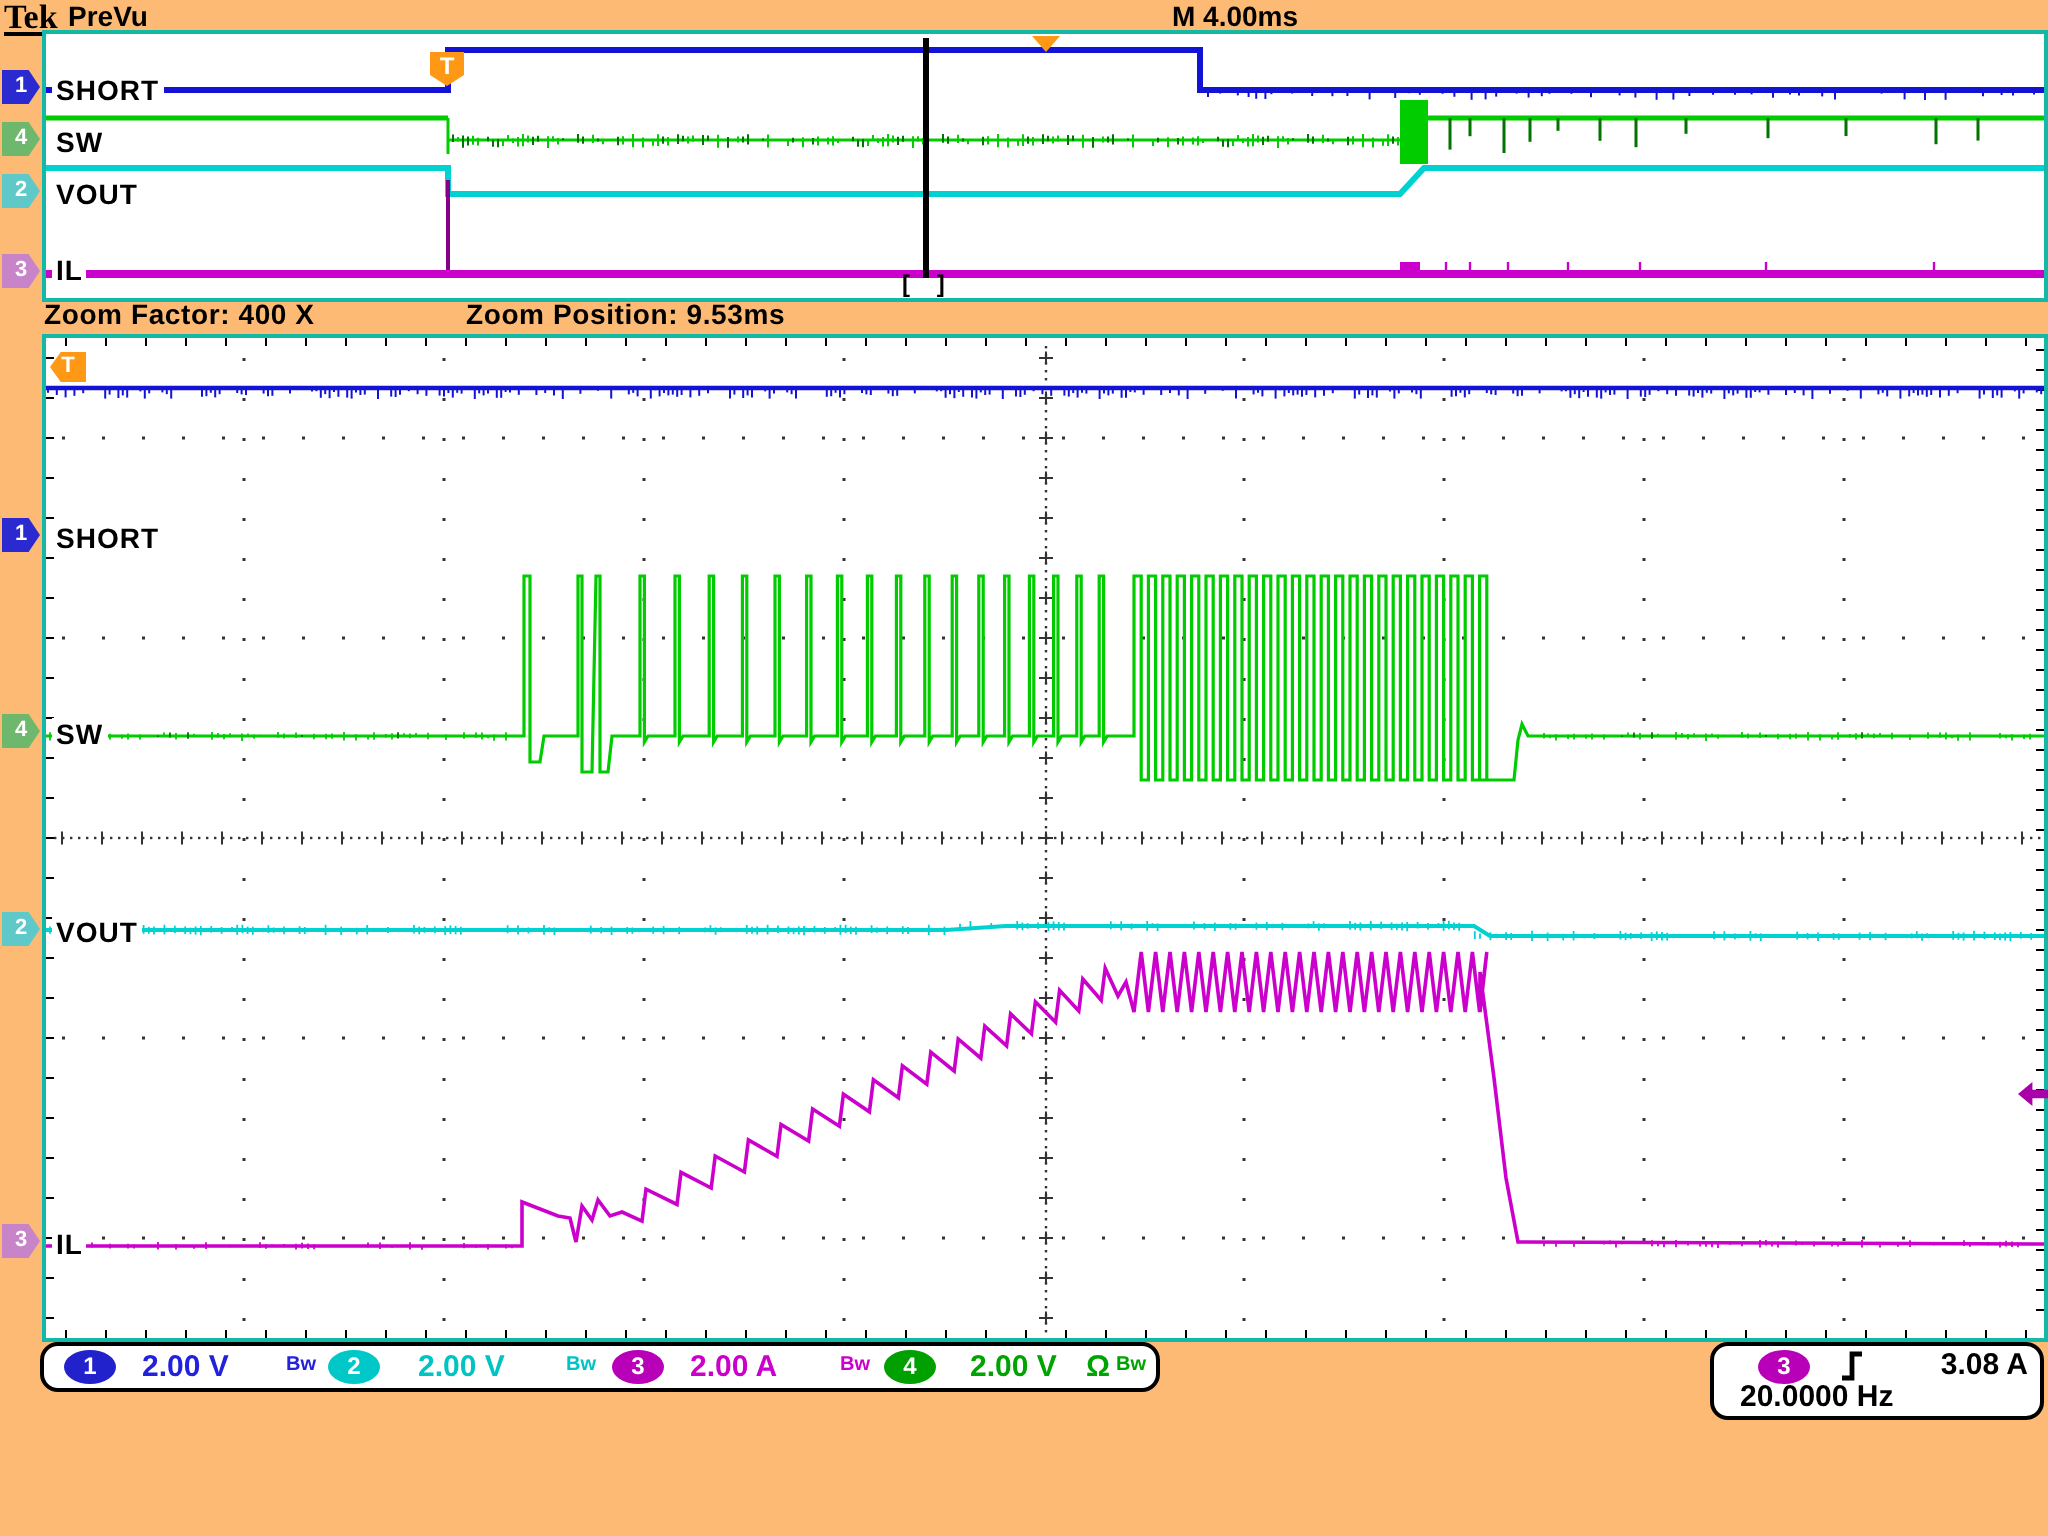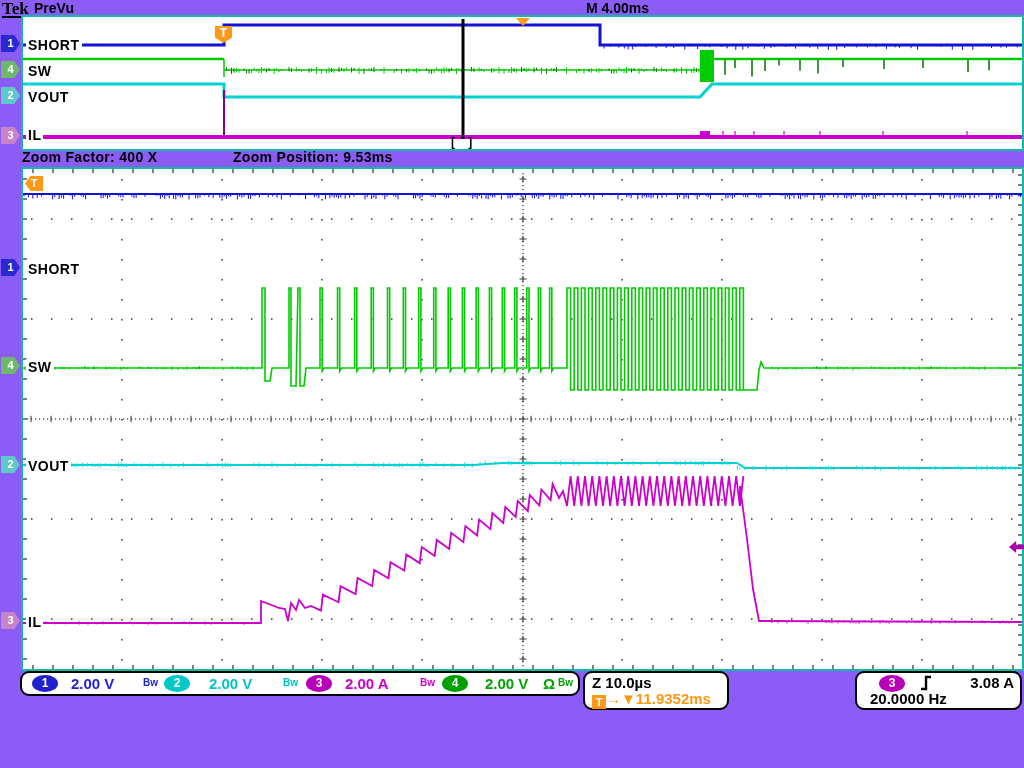--- a/index.html
+++ b/index.html
@@ -1,16 +1,16 @@
 <!DOCTYPE html>
 <html><head>
 <meta charset="utf-8">
 <style>
   html,body{margin:0;padding:0;background:#fff;}
-  .scope{position:relative;width:1024px;height:768px;background:#8b5cf6;overflow:hidden;
+  .scope{position:relative;width:1024px;height:768px;background:#fdba74;overflow:hidden;
          font-family:"Liberation Sans",sans-serif;font-weight:bold;color:#000;}
   .gratbox{position:absolute;border:2px solid #14b8a6;background:#fff;}
   .gratbox svg{position:absolute;left:0;top:0;}
   .wavlbl{position:absolute;font-size:14px;line-height:16px;background:#fff;padding:0 2px;letter-spacing:.5px;}
   .pent{position:absolute;left:1px;width:19px;height:17px;color:#fff;font-size:11px;line-height:17px;text-align:center;
         clip-path:polygon(0 0,70% 0,100% 50%,70% 100%,0 100%);}
   .p1{background:#2a2ad0;} .p2{background:#5fc9c9;} .p3{background:#c884c8;} .p4{background:#6db86d;}
   .t1{color:#2222dd;} .t2{color:#00c4c4;} .t3{color:#cc00cc;} .t4{color:#00a400;}
   .ebadge{position:absolute;width:26px;height:17px;border-radius:50%;color:#fff;font-size:12px;line-height:17px;text-align:center;}
   .e1{background:#2222cc;} .e2{background:#00c8c8;} .e3{background:#b800b8;} .e4{background:#00a000;}
@@ -1952,24 +1952,20 @@
     <span class="sline bw t2" style="left:261px;top:4px;">Bw</span>
     <span class="ebadge e3" style="left:284px;top:2px;">3</span>
     <span class="sline t3" style="left:323px;top:2px;">2.00 A</span>
     <span class="sline bw t3" style="left:398px;top:4px;">Bw</span>
     <span class="ebadge e4" style="left:420px;top:2px;">4</span>
     <span class="sline t4" style="left:463px;top:2px;">2.00 V</span>
     <span class="sline t4" style="left:521px;top:2px;">Ω</span>
     <span class="sline bw t4" style="left:536px;top:4px;">Bw</span>
   </div>
 
-  <div class="statbox" style="left:583px;top:671px;width:142px;height:35px;">
-    <span class="sline" style="left:7px;top:1px;">Z 10.0µs</span>
-    <span class="sline orangetxt" style="left:7px;top:17px;"><span class="tsq">T</span><span>→▼</span><span>11.9352ms</span></span>
-  </div>
 
 
   <div class="statbox" style="left:855px;top:671px;width:163px;height:35px;">
     <span class="ebadge e3" style="left:22px;top:2px;">3</span>
     <svg style="position:absolute;left:62px;top:2px;" width="14" height="16" viewBox="0 0 14 16">
       <path d="M2 14 H7 V2 H12" fill="none" stroke="#000" stroke-width="2.4"></path>
     </svg>
     <span class="sline" style="right:6px;top:1px;">3.08 A</span>
     <span class="sline" style="left:13px;top:17px;">20.0000 Hz</span>
   </div>

